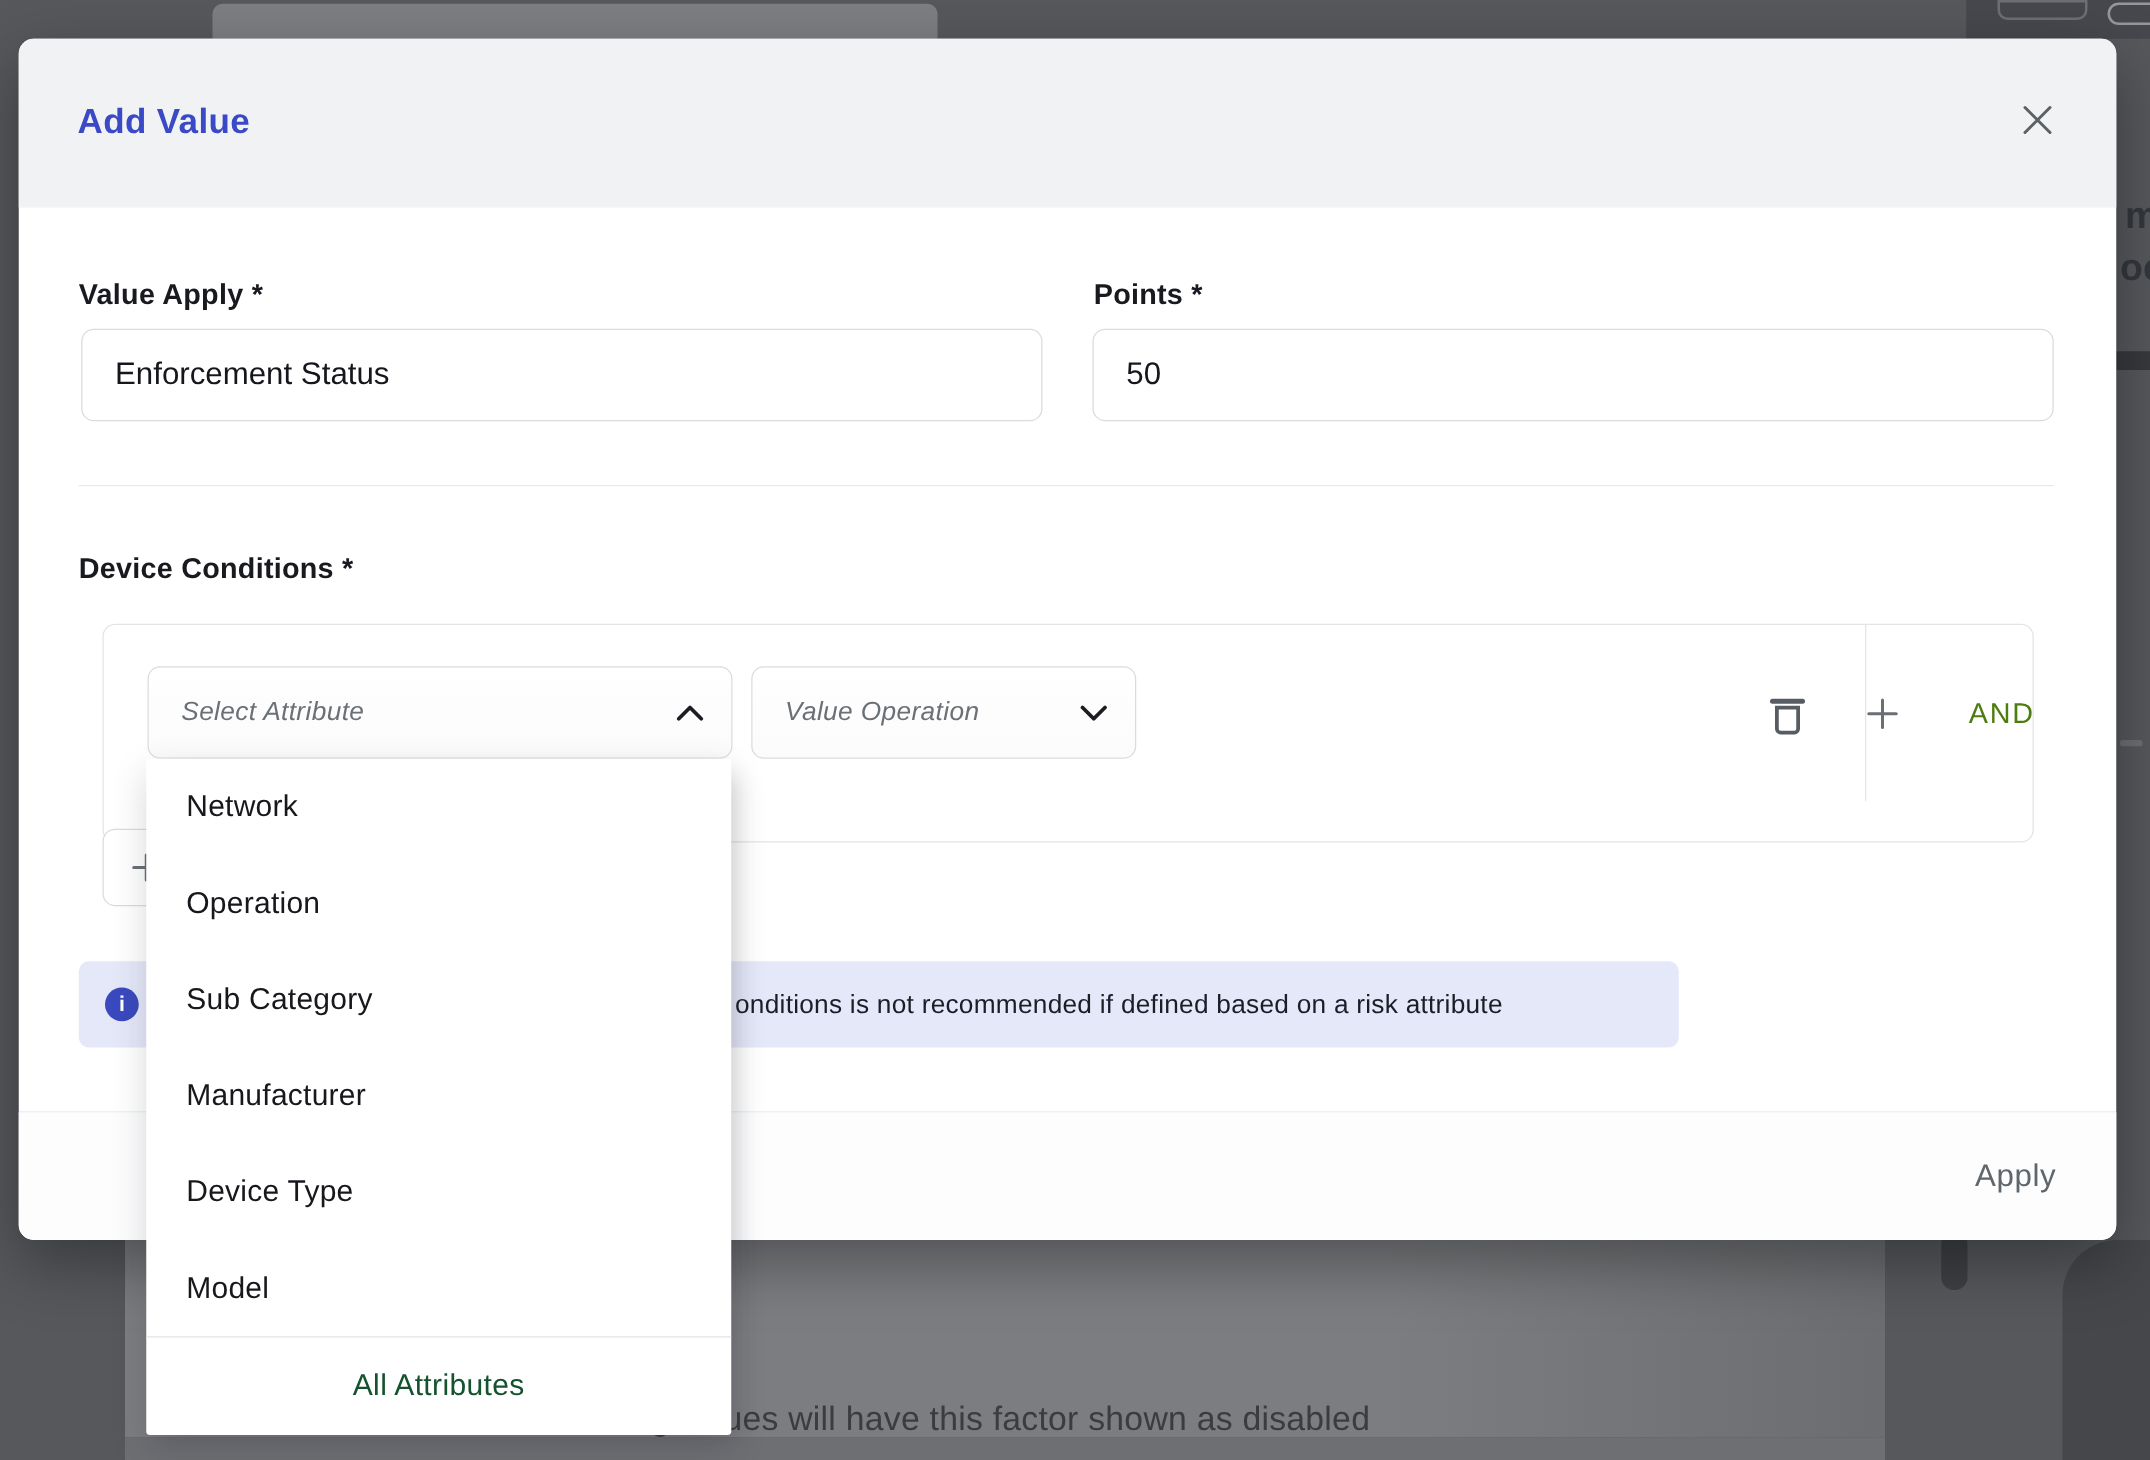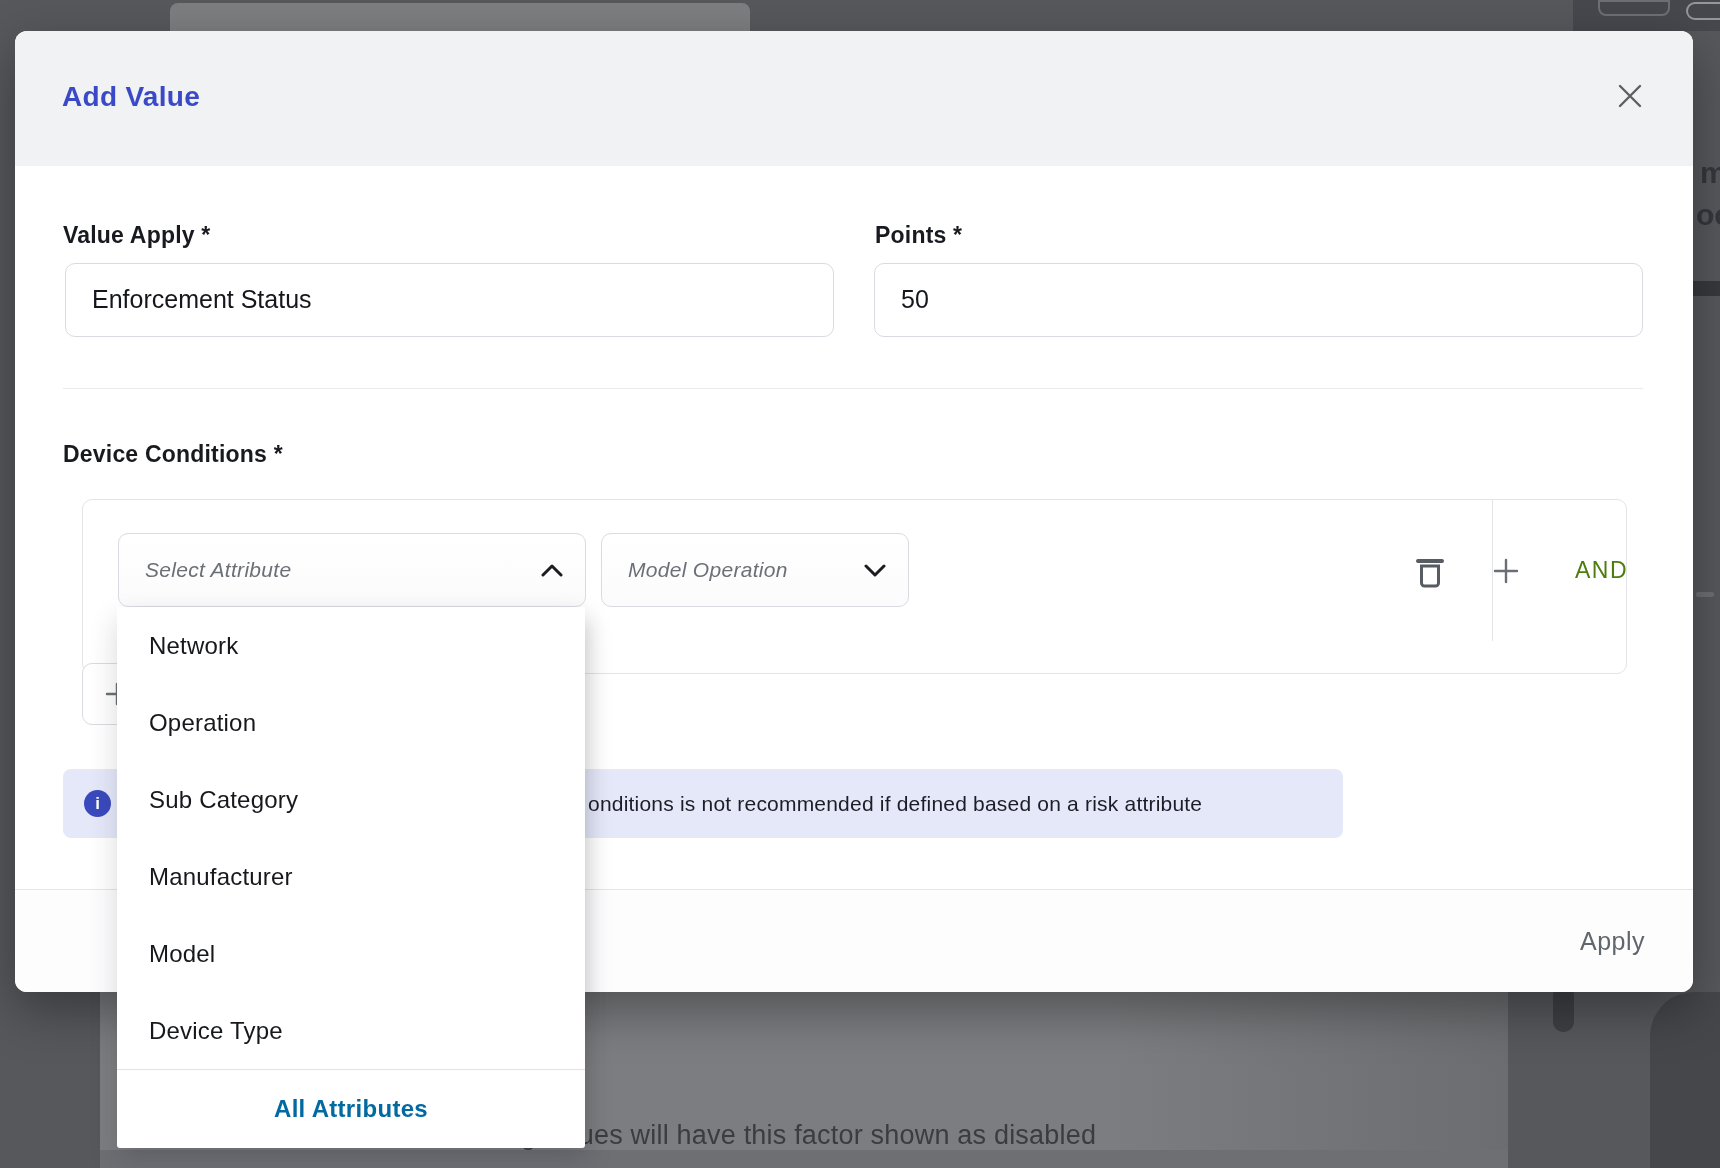--- a/index.html
+++ b/index.html
@@ -54,21 +54,21 @@
   .info-icon{position:absolute;left:21px;top:21px;width:27px;height:27px;border-radius:50%;background:#3a49bd;color:#fff;font-size:17px;font-weight:700;display:flex;align-items:center;justify-content:center;}
   .banner-text{position:absolute;left:525px;top:0;height:69px;display:flex;align-items:center;font-size:21px;font-weight:500;color:#1b1d27;letter-spacing:.2px;white-space:nowrap;}
 
   .m-footer{position:absolute;left:0;top:858px;width:1678px;height:103px;background:#fdfdfe;border-top:1.5px solid #e4e5e9;border-radius:0 0 12px 12px;}
   .apply-btn{position:absolute;right:48px;top:0;height:103px;display:flex;align-items:center;font-size:25px;font-weight:500;color:#5f666c;letter-spacing:.5px;cursor:pointer;}
 
   
   .dropdown{position:absolute;left:117px;top:607px;width:468px;height:541px;background:#fff;z-index:20;box-shadow:0 12px 28px rgba(40,44,52,.18),10px 4px 18px -8px rgba(40,44,52,.14);border-radius:0 0 3px 3px;}
   .dd-item{height:77px;display:flex;align-items:center;padding-left:32px;font-size:24px;font-weight:500;color:#17181c;letter-spacing:.2px;cursor:pointer;}
   .dd-divider{border-top:1px solid #e3e3e7;}
-  .dd-footer{height:78px;display:flex;align-items:center;justify-content:center;font-size:24px;font-weight:700;color:#0369a1;letter-spacing:.3px;cursor:pointer;text-align:center;}
+  .dd-footer{height:78px;display:flex;align-items:center;justify-content:center;font-size:24px;font-weight:400;color:#14532d;letter-spacing:.3px;cursor:pointer;text-align:center;}
 
   svg{display:block;}
 </style>
 </head>
 <body>
 
 <div id="stage">
 
   <div class="bd bd-topcard"></div>
   <div class="bd bd-topright"></div>
@@ -107,21 +107,21 @@
     <div class="cond-box">
       <div class="sel sel-attr">
         <span class="ph">Select Attribute</span>
         <span>
           <svg width="22" height="13" viewBox="0 0 22 13">
               <path d="M2 11 L11 2 L20 11" fill="none" stroke="#1b1d22" stroke-width="3" stroke-linecap="round" stroke-linejoin="round"></path>
             </svg>
         </span>
       </div>
       <div class="sel sel-op">
-        <span class="ph">Model Operation</span>
+        <span class="ph">Value Operation</span>
         <span>
           <svg width="22" height="13" viewBox="0 0 22 13">
               <path d="M2 2 L11 11 L20 2" fill="none" stroke="#1b1d22" stroke-width="3" stroke-linecap="round" stroke-linejoin="round"></path>
             </svg>
         </span>
       </div>
       <div class="trash-btn">
         <span>
           <svg width="30" height="34" viewBox="0 0 30 34">
             <path d="M3 6 H27" stroke="#575c62" stroke-width="4" stroke-linecap="round"></path>
@@ -157,19 +157,19 @@
     <div class="m-footer">
       <div class="apply-btn">Apply</div>
     </div>
   </div>
 
   <div class="dropdown">
     <div class="dd-item">Network</div>
     <div class="dd-item">Operation</div>
     <div class="dd-item">Sub Category</div>
     <div class="dd-item">Manufacturer</div>
+    <div class="dd-item">Device Type</div>
     <div class="dd-item">Model</div>
-    <div class="dd-item">Device Type</div>
     <div class="dd-divider"></div>
     <div class="dd-footer">All Attributes</div>
   </div>
 
 </div>
 
 </body></html>

